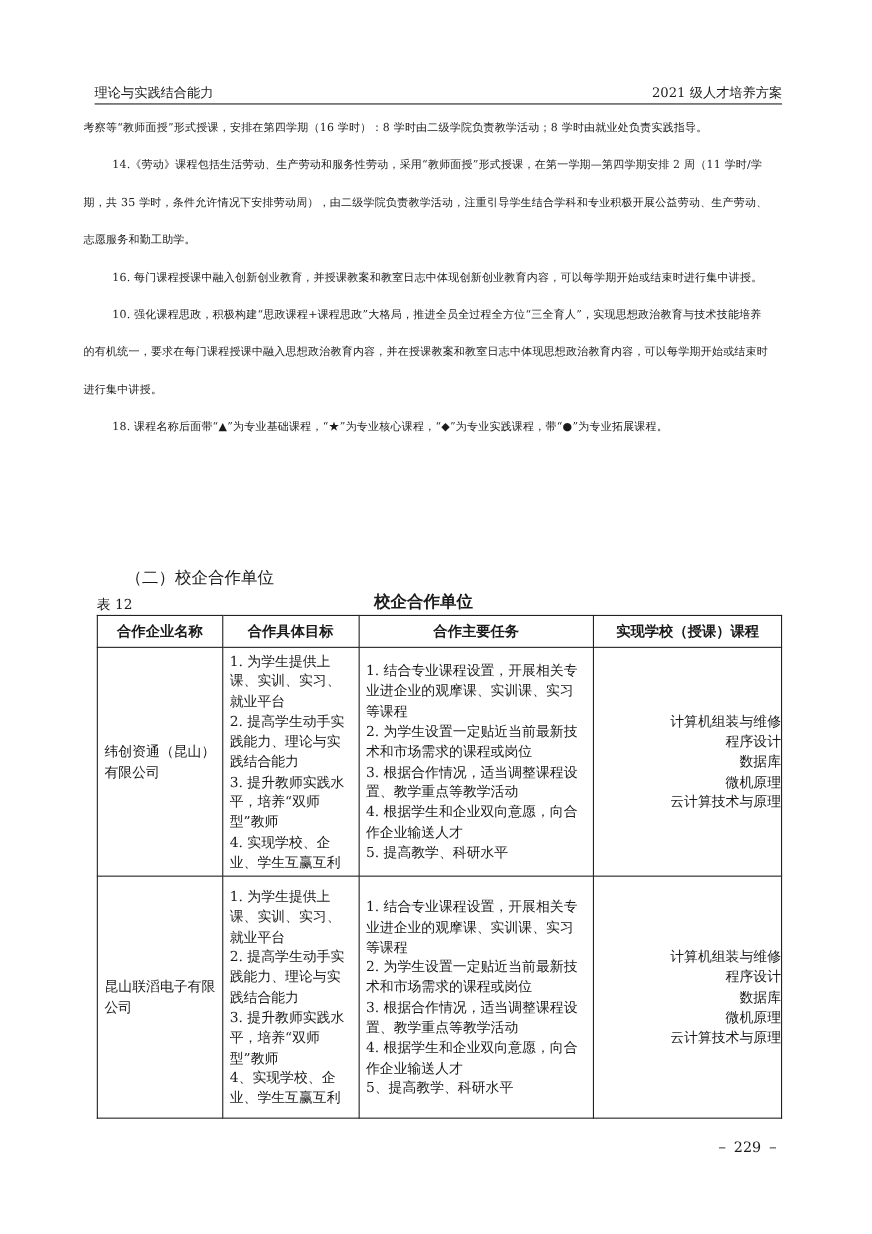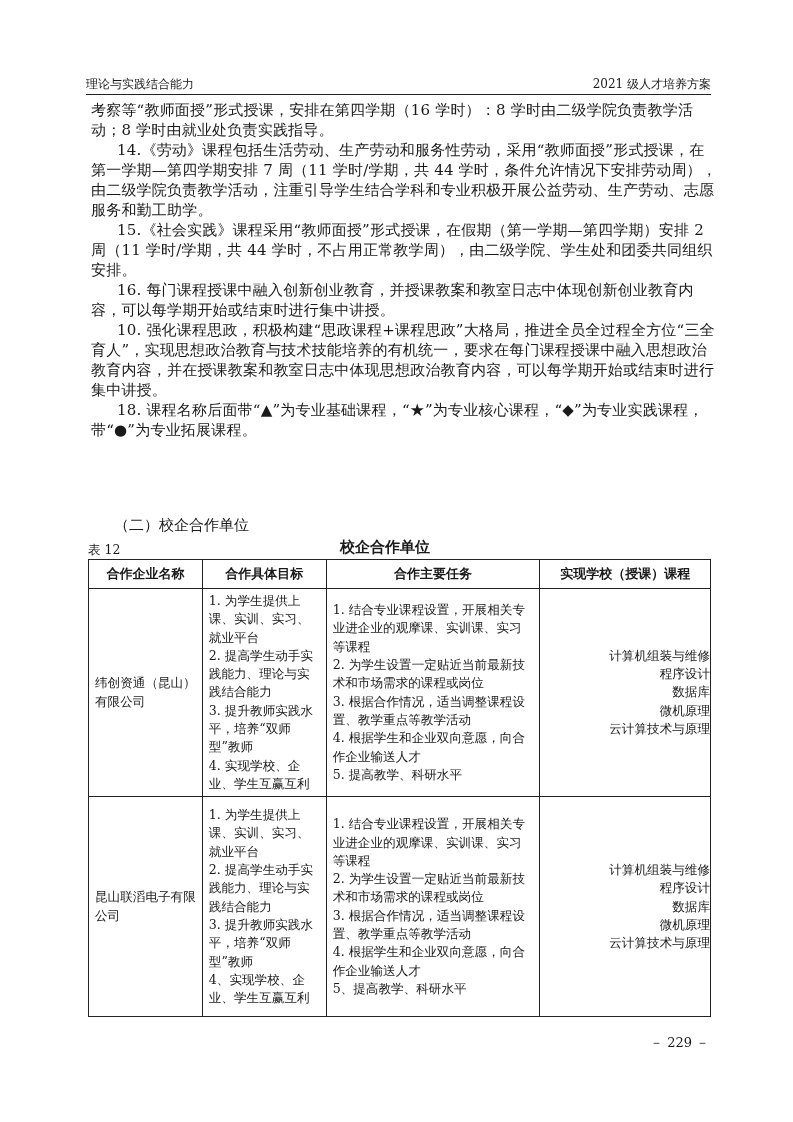--- a/index.html
+++ b/index.html
@@ -2,22 +2,22 @@
 <html><head>
 <meta charset="utf-8">
 <style>
   html, body { margin: 0; padding: 0; background: #ffffff; }
   body { width: 793px; height: 1122px; position: relative; overflow: hidden;
          font-family: "DejaVu Serif", "Liberation Serif", serif; color: #1a1a1a; }
   .page-header { position: absolute; left: 86px; top: 72px; width: 625px; height: 22px;
                  font-size: 12px; border-bottom: 1.5px solid #222; }
   .page-header .left { position: absolute; left: 0; top: 4px; }
   .page-header .right { position: absolute; right: 0; top: 4px; }
-  .body-text { position: absolute; left: 91px; top: 100px; width: 626px;
-               font-size: 15px; line-height: 20px; letter-spacing: 0.2px; }
+  .body-text { position: absolute; left: 76px; top: 100px; width: 626px;
+               font-size: 10px; line-height: 34px; letter-spacing: 0.2px; }
   .para { margin: 0; text-indent: 0; }
   .para.indent { text-indent: 26px; }
   .section-title { position: absolute; left: 114px; top: 516px; font-size: 15px; font-weight: normal;
                    font-family: "DejaVu Sans", "Liberation Sans", sans-serif; }
   .table-label { position: absolute; left: 88px; top: 542px; font-size: 12.5px; }
   .table-title { position: absolute; left: 340px; top: 538px; font-size: 15px; font-weight: bold;
                  font-family: "DejaVu Sans", "Liberation Sans", sans-serif; }
   table.coop { position: absolute; left: 88px; top: 559px; width: 623px; border-collapse: collapse;
                font-size: 12.6px; }
   table.coop th, table.coop td { border: 1.3px solid #222; padding: 0; }
@@ -37,22 +37,21 @@
 </head>
 <body>
 
 <div class="page-header">
   <span class="left">理论与实践结合能力</span>
   <span class="right">2021 级人才培养方案</span>
 </div>
 
 <div class="body-text">
   <p class="para">考察等“教师面授”形式授课，安排在第四学期（16 学时）：8 学时由二级学院负责教学活动；8 学时由就业处负责实践指导。</p>
-  <p class="para indent">14.《劳动》课程包括生活劳动、生产劳动和服务性劳动，采用“教师面授”形式授课，在第一学期—第四学期安排 7 周（11 学时/学期，共 44 学时，条件允许情况下安排劳动周），由二级学院负责教学活动，注重引导学生结合学科和专业积极开展公益劳动、生产劳动、志愿服务和勤工助学。</p>
-  <p class="para indent">15.《社会实践》课程采用“教师面授”形式授课，在假期（第一学期—第四学期）安排 2 周（11 学时/学期，共 44 学时，不占用正常教学周），由二级学院、学生处和团委共同组织安排。</p>
+  <p class="para indent">14.《劳动》课程包括生活劳动、生产劳动和服务性劳动，采用“教师面授”形式授课，在第一学期—第四学期安排 2 周（11 学时/学期，共 35 学时，条件允许情况下安排劳动周），由二级学院负责教学活动，注重引导学生结合学科和专业积极开展公益劳动、生产劳动、志愿服务和勤工助学。</p>
   <p class="para indent">16. 每门课程授课中融入创新创业教育，并授课教案和教室日志中体现创新创业教育内容，可以每学期开始或结束时进行集中讲授。</p>
   <p class="para indent">10. 强化课程思政，积极构建“思政课程+课程思政”大格局，推进全员全过程全方位“三全育人”，实现思想政治教育与技术技能培养的有机统一，要求在每门课程授课中融入思想政治教育内容，并在授课教案和教室日志中体现思想政治教育内容，可以每学期开始或结束时进行集中讲授。</p>
   <p class="para indent">18. 课程名称后面带“▲”为专业基础课程，“★”为专业核心课程，“◆”为专业实践课程，带“●”为专业拓展课程。</p>
 </div>
 
 <div class="section-title">（二）校企合作单位</div>
 <div class="table-label">表 12</div>
 <div class="table-title">校企合作单位</div>
 
 <table class="coop">

